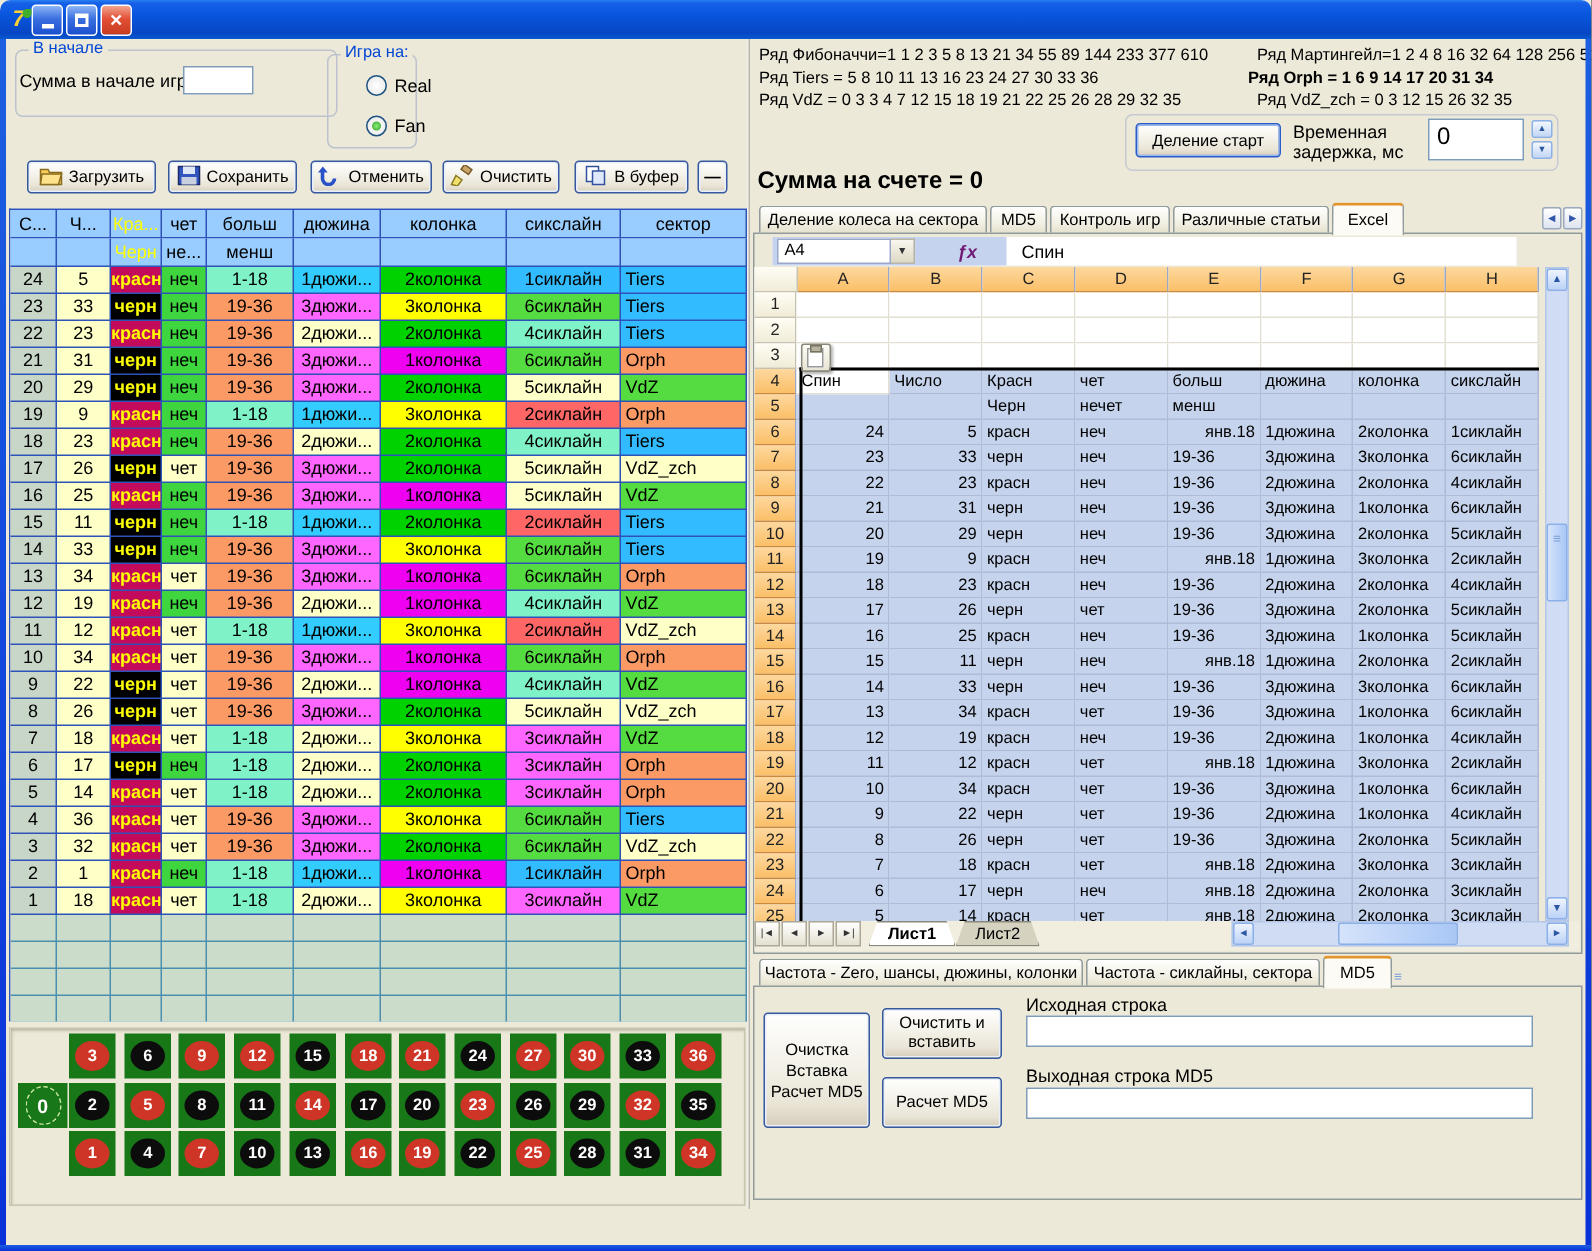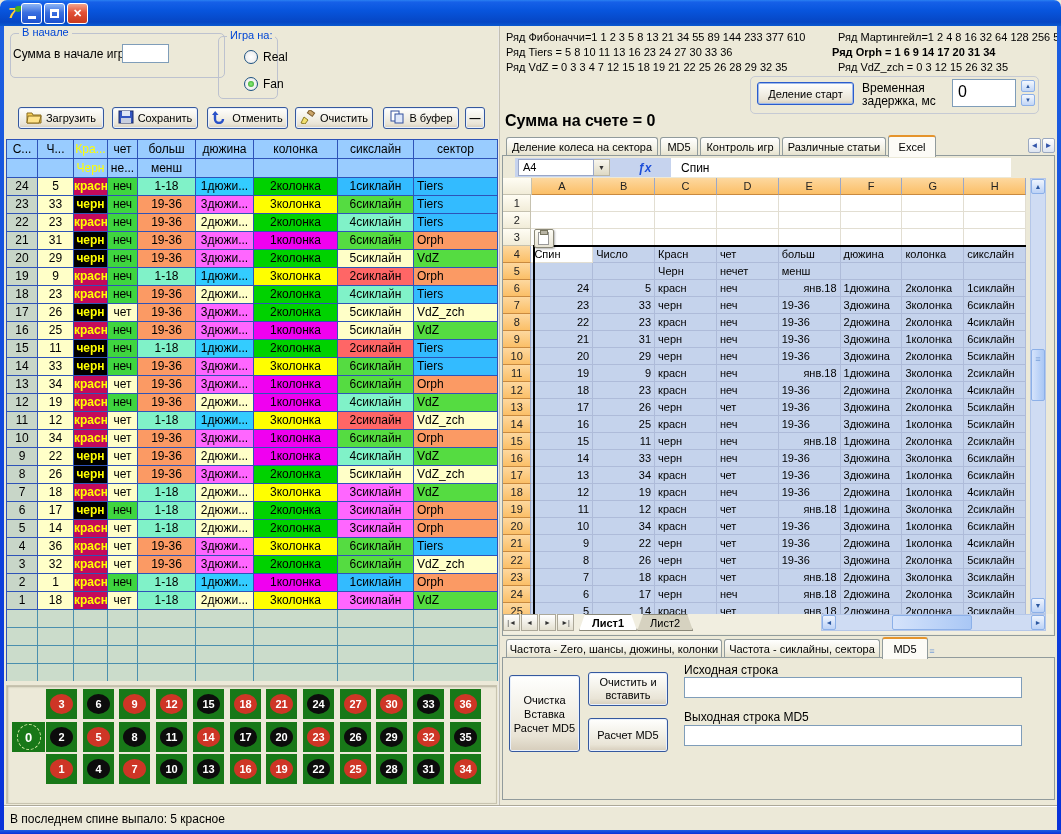--- a/index.html
+++ b/index.html
@@ -55,21 +55,21 @@
   .tabrow{position:absolute;display:flex;align-items:flex-end;height:22px;}
   .tab{box-sizing:border-box;height:19px;background:linear-gradient(180deg,#ffffff,#f2f0e4 60%,#e3dfca);border:1px solid #919b9c;border-bottom:none;border-radius:3px 3px 0 0;font-size:11px;display:flex;align-items:center;justify-content:center;margin-right:2px;overflow:hidden;white-space:nowrap;position:relative;z-index:1;}
   .tab.active{height:22px;background:#fcfbf6;border-top:2px solid #e5942c;z-index:3;font-size:11px;margin-bottom:-1px;}
   .cbox{position:absolute;box-sizing:border-box;border:1px solid #919b9c;background:#ece9d8;z-index:2;}
   .tsarr{position:absolute;width:13px;height:15px;box-sizing:border-box;border:1px solid #9aa8c0;border-radius:2px;background:linear-gradient(#fff,#dde4f0);color:#3355aa;font-size:8px;display:flex;align-items:center;justify-content:center;z-index:4;}
   
   .fbar{position:absolute;left:499px;top:132px;width:549px;height:19px;background:#fff;display:flex;align-items:stretch;z-index:3;}
   .fbar .nmarea{width:156px;background:#c6d3ee;display:flex;align-items:center;padding-left:3px;box-sizing:border-box;}
   .fbar .nbox{width:70px;height:15px;background:#fff;border:1px solid #9aa7c8;font-size:11px;padding-left:4px;line-height:14px;}
   .fbar .narr{width:15px;height:15px;border:1px solid #b9b5a3;border-left:none;background:linear-gradient(#f8f6ee,#ded9c4);font-size:7px;display:flex;align-items:center;justify-content:center;color:#333;}
-  .fbar .fx{margin-left:28px;font-size:12px;font-style:italic;font-weight:bold;color:#1d4ed8;}
+  .fbar .fx{margin-left:28px;font-size:12px;font-style:italic;font-weight:bold;color:#701a75;}
   .fbar .ftext{flex:1;font-size:12px;padding-left:10px;display:flex;align-items:center;}
   #xlgrid{position:absolute;left:499px;top:152px;width:523px;height:436px;overflow:hidden;background:#fff;z-index:3;}
   .xrow{display:flex;height:17px;}
   .xc{box-sizing:border-box;height:17px;line-height:16px;font-size:11px;border-right:1px solid #e2ded2;border-bottom:1px solid #e2ded2;overflow:hidden;white-space:nowrap;padding:0 3px;background:#fff;}
   .xc.sel{background:#c5d3ec;border-color:#aebbd9;}
   .xc.act{background:#fff;}
   .xc.rt{text-align:right;}
   .xh{box-sizing:border-box;height:17px;line-height:16px;font-size:11px;text-align:center;background:linear-gradient(180deg,#fdd89f,#fbbf67);border-right:1px solid #9aa7c8;border-bottom:1px solid #c98a3f;color:#222;overflow:hidden;}
   .xh.pale{background:linear-gradient(180deg,#fffdf4,#f1ecd8);border-right:1px solid #c6c2b0;border-bottom:1px solid #c6c2b0;}
   .selline{position:absolute;background:#000;z-index:5;}
@@ -997,16 +997,13 @@
       </div>
       <div class="xpbtn" style="left:88px;top:646px;width:80px;height:34px;line-height:13px;text-align:center;z-index:3;">Очистить и вставить</div>
       <div class="xpbtn" style="left:88px;top:692px;width:80px;height:34px;z-index:3;">Расчет MD5</div>
       <span class="lbl" style="left:184px;top:637px;position:absolute;z-index:3;">Исходная строка</span>
       <input class="txt" style="left: 184px; top: 651px; width: 338px; height: 21px; z-index: 3;" value="">
       <span class="lbl" style="left:184px;top:684px;position:absolute;z-index:3;">Выходная строка MD5</span>
       <input class="txt" style="left: 184px; top: 699px; width: 338px; height: 21px; z-index: 3;" value="">
     </div>
   </div>
 
-  <div class="status">
-    <span>В последнем спине выпало: 5 красное</span>
-  </div>
 </div>
 
 </body></html>

